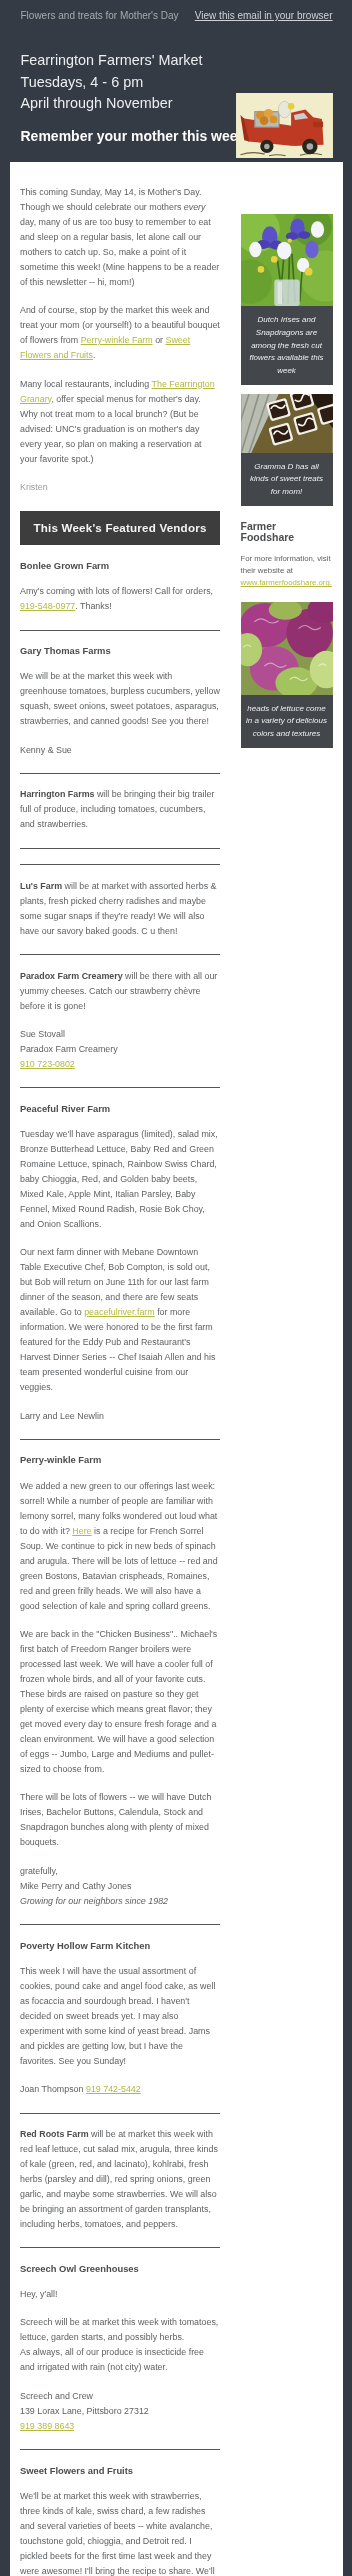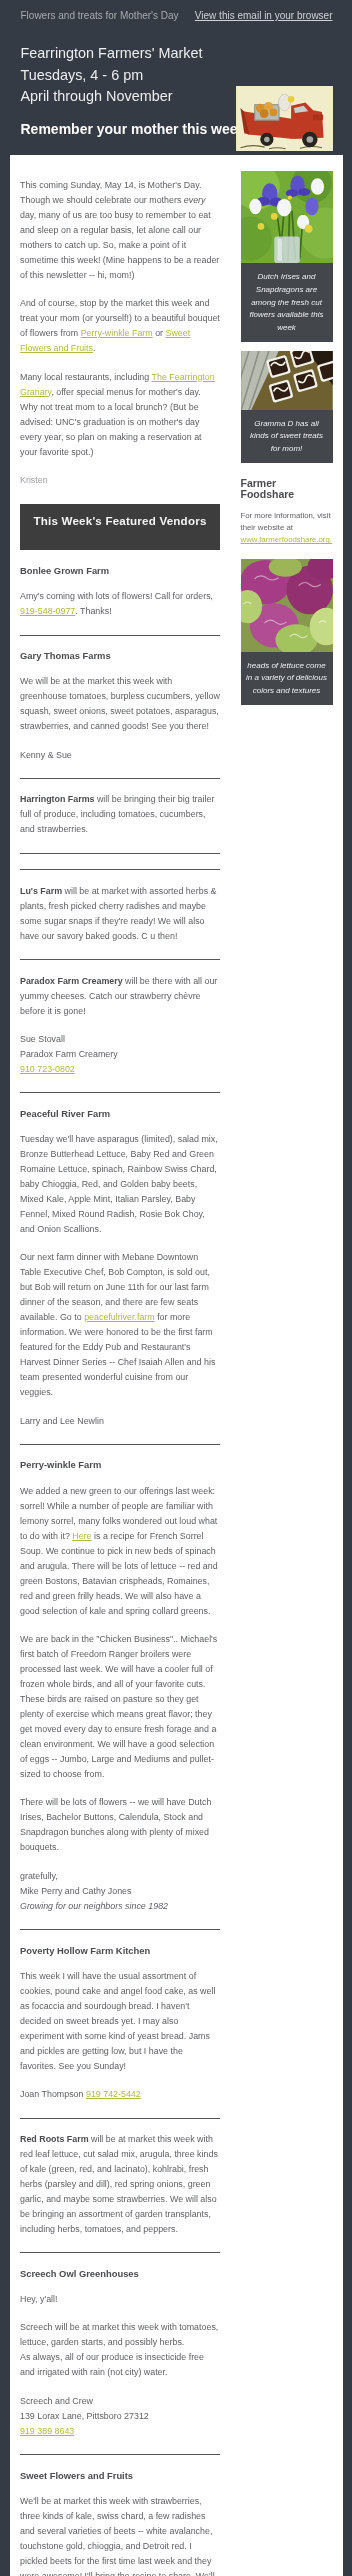--- a/index.html
+++ b/index.html
@@ -8,40 +8,40 @@
     background:var(--page-bg,#353b44);
     font-family:"Liberation Sans",sans-serif;
     -webkit-text-size-adjust:none;
   }
   .preheader{
     display:flex;justify-content:space-between;align-items:flex-start;
     padding:10px 20.5px 0 20.5px;font-size:10px;color:#a7abaf;
   }
   .preheader a{color:#ced2d6;text-decoration:underline;cursor:pointer;}
   .email-header{position:relative;padding:0 20.5px;}
-  .title-block{margin-top:22px;}
+  .title-block{margin-top:29px;}
   .title-line{font-size:14.4px;line-height:21.6px;color:#eceef0;}
   .truck-img{position:absolute;top:43px;right:20px;width:97px;height:65px;display:block;}
   .tagline{margin-top:13.3px;font-size:14px;font-weight:bold;color:#fdfdfd;}
   .content-box{
     margin:17.7px 10px 0 10px;background:#ffffff;
     min-height:2413px;box-sizing:border-box;
     padding:16.6px 10px 33px 10px;
     display:flex;align-items:flex-start;
   }
   .main-col{width:200px;flex:0 0 200px;margin-right:20.5px;}
-  .side-col{width:92px;flex:0 0 92px;font-size:7.8px;line-height:11.6px;color:#5f6164;}
+  .side-col{width:92px;flex:0 0 92px;font-size:7.8px;line-height:11.6px;color:#5f6164;margin-top:36px;}
   .pblock{font-size:8.9px;line-height:15px;color:#5d5f61;margin:13.3px 0;}
   .main-col > .intro .pblock:first-child{margin-top:6.6px;}
   .muted{color:#9b9da0;}
   em{font-style:italic;}
   strong{color:#4a4c4e;}
   a.lnk{color:var(--link,#b3b940);text-decoration:underline;cursor:pointer;}
   .banner{
-    background:var(--banner-bg,#3d3d3d);height:46px;line-height:34px;
+    background:var(--banner-bg,#3d3d3d);height:34px;line-height:34px;
     text-align:center;color:#f4f4f4;font-size:11.6px;font-weight:bold;
     letter-spacing:0.2px;margin:16.6px 0 1.1px 0;
   }
   .section h3{font-size:9.4px;color:#4a4c4e;margin:14.4px 0 0 0;}
   .divider{border:none;border-top:1.1px solid #525456;margin:15.5px 0 1.1px 0;}
   .side-col figure{margin:0 0 8.3px 0;}
   .side-col figure svg{display:block;}
   figcaption{
     background:var(--caption-bg,#43464b);color:#eef0f1;
     font-style:italic;font-size:8px;line-height:12.7px;

